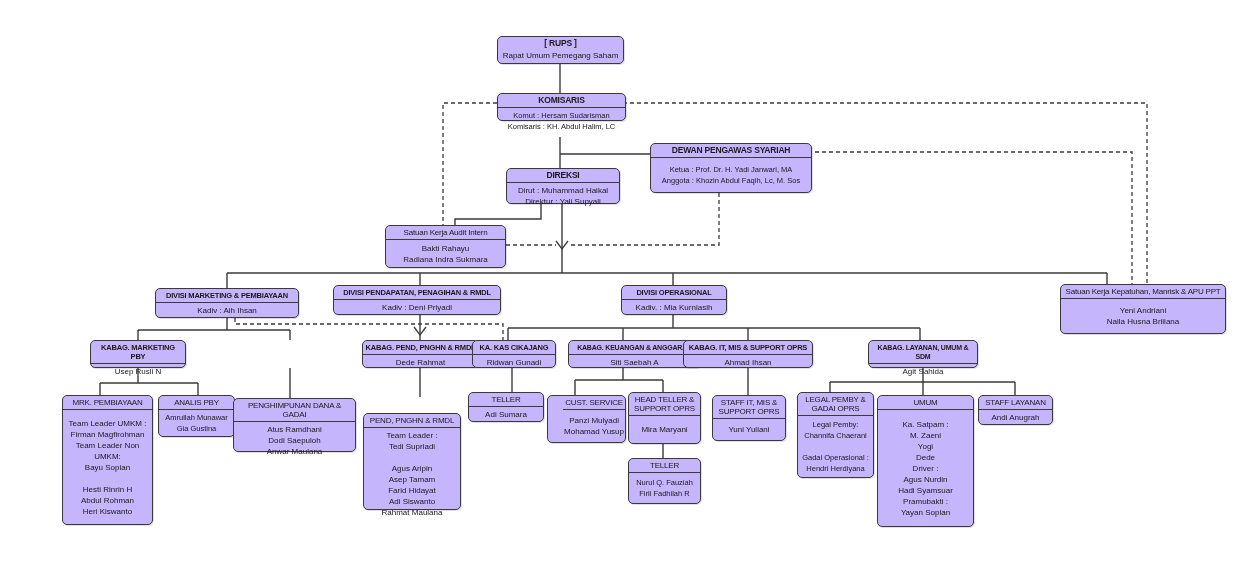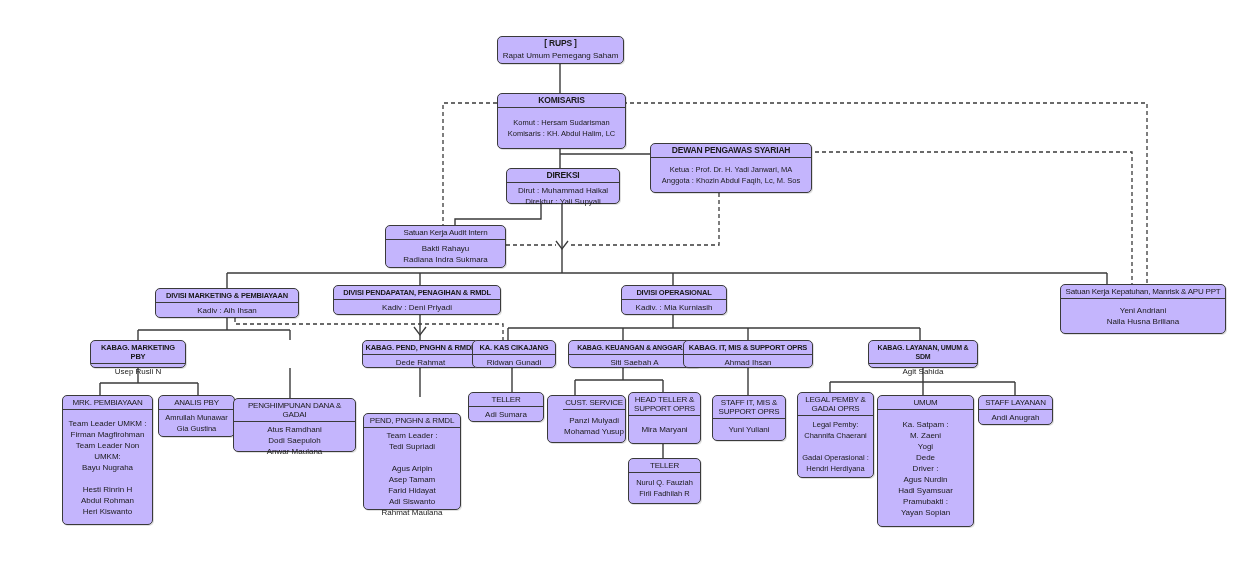--- a/index.html
+++ b/index.html
@@ -78,21 +78,21 @@
     <path d="M414 327 L420 335 L426 327" fill="none" stroke="#3a3a3a" stroke-width="1.3"></path>
   </svg>
 
   <div class="box" style="left:497px;top:36px;width:127px;height:28px;">
     <div class="hd lg nodiv">[ RUPS ]</div>
     <div class="bd">
         <div class="ln">Rapat Umum Pemegang Saham</div>
       </div>
   </div>
 
-  <div class="box" style="left:497px;top:93px;width:129px;height:56px;">
+  <div class="box" style="left:497px;top:93px;width:129px;height:28px;">
     <div class="hd lg">KOMISARIS</div>
     <div class="bd sm">
         <div class="ln">Komut : Hersam Sudarisman</div>
         <div class="ln">Komisaris : KH. Abdul Halim, LC</div>
       </div>
   </div>
 
   <div class="box" style="left:650px;top:143px;width:162px;height:50px;">
     <div class="hd lg">DEWAN PENGAWAS SYARIAH</div>
     <div class="bd sm">
@@ -189,21 +189,21 @@
       </div>
   </div>
 
   <div class="box" style="left:62px;top:395px;width:91px;height:130px;">
     <div class="hd plain">MRK. PEMBIAYAAN</div>
     <div class="bd">
         <div class="ln">Team Leader UMKM :</div>
         <div class="ln">Firman Magfirohman</div>
         <div class="ln">Team Leader Non</div>
         <div class="ln">UMKM:</div>
-        <div class="ln">Bayu Nugraha</div>
+        <div class="ln">Bayu Sopian</div>
         <div class="ln"></div>
         <div class="ln">Hesti Rinrin H</div>
         <div class="ln">Abdul Rohman</div>
         <div class="ln">Heri Kiswanto</div>
       </div>
   </div>
 
   <div class="box" style="left:158px;top:395px;width:77px;height:42px;">
     <div class="hd plain">ANALIS PBY</div>
     <div class="bd sm">

